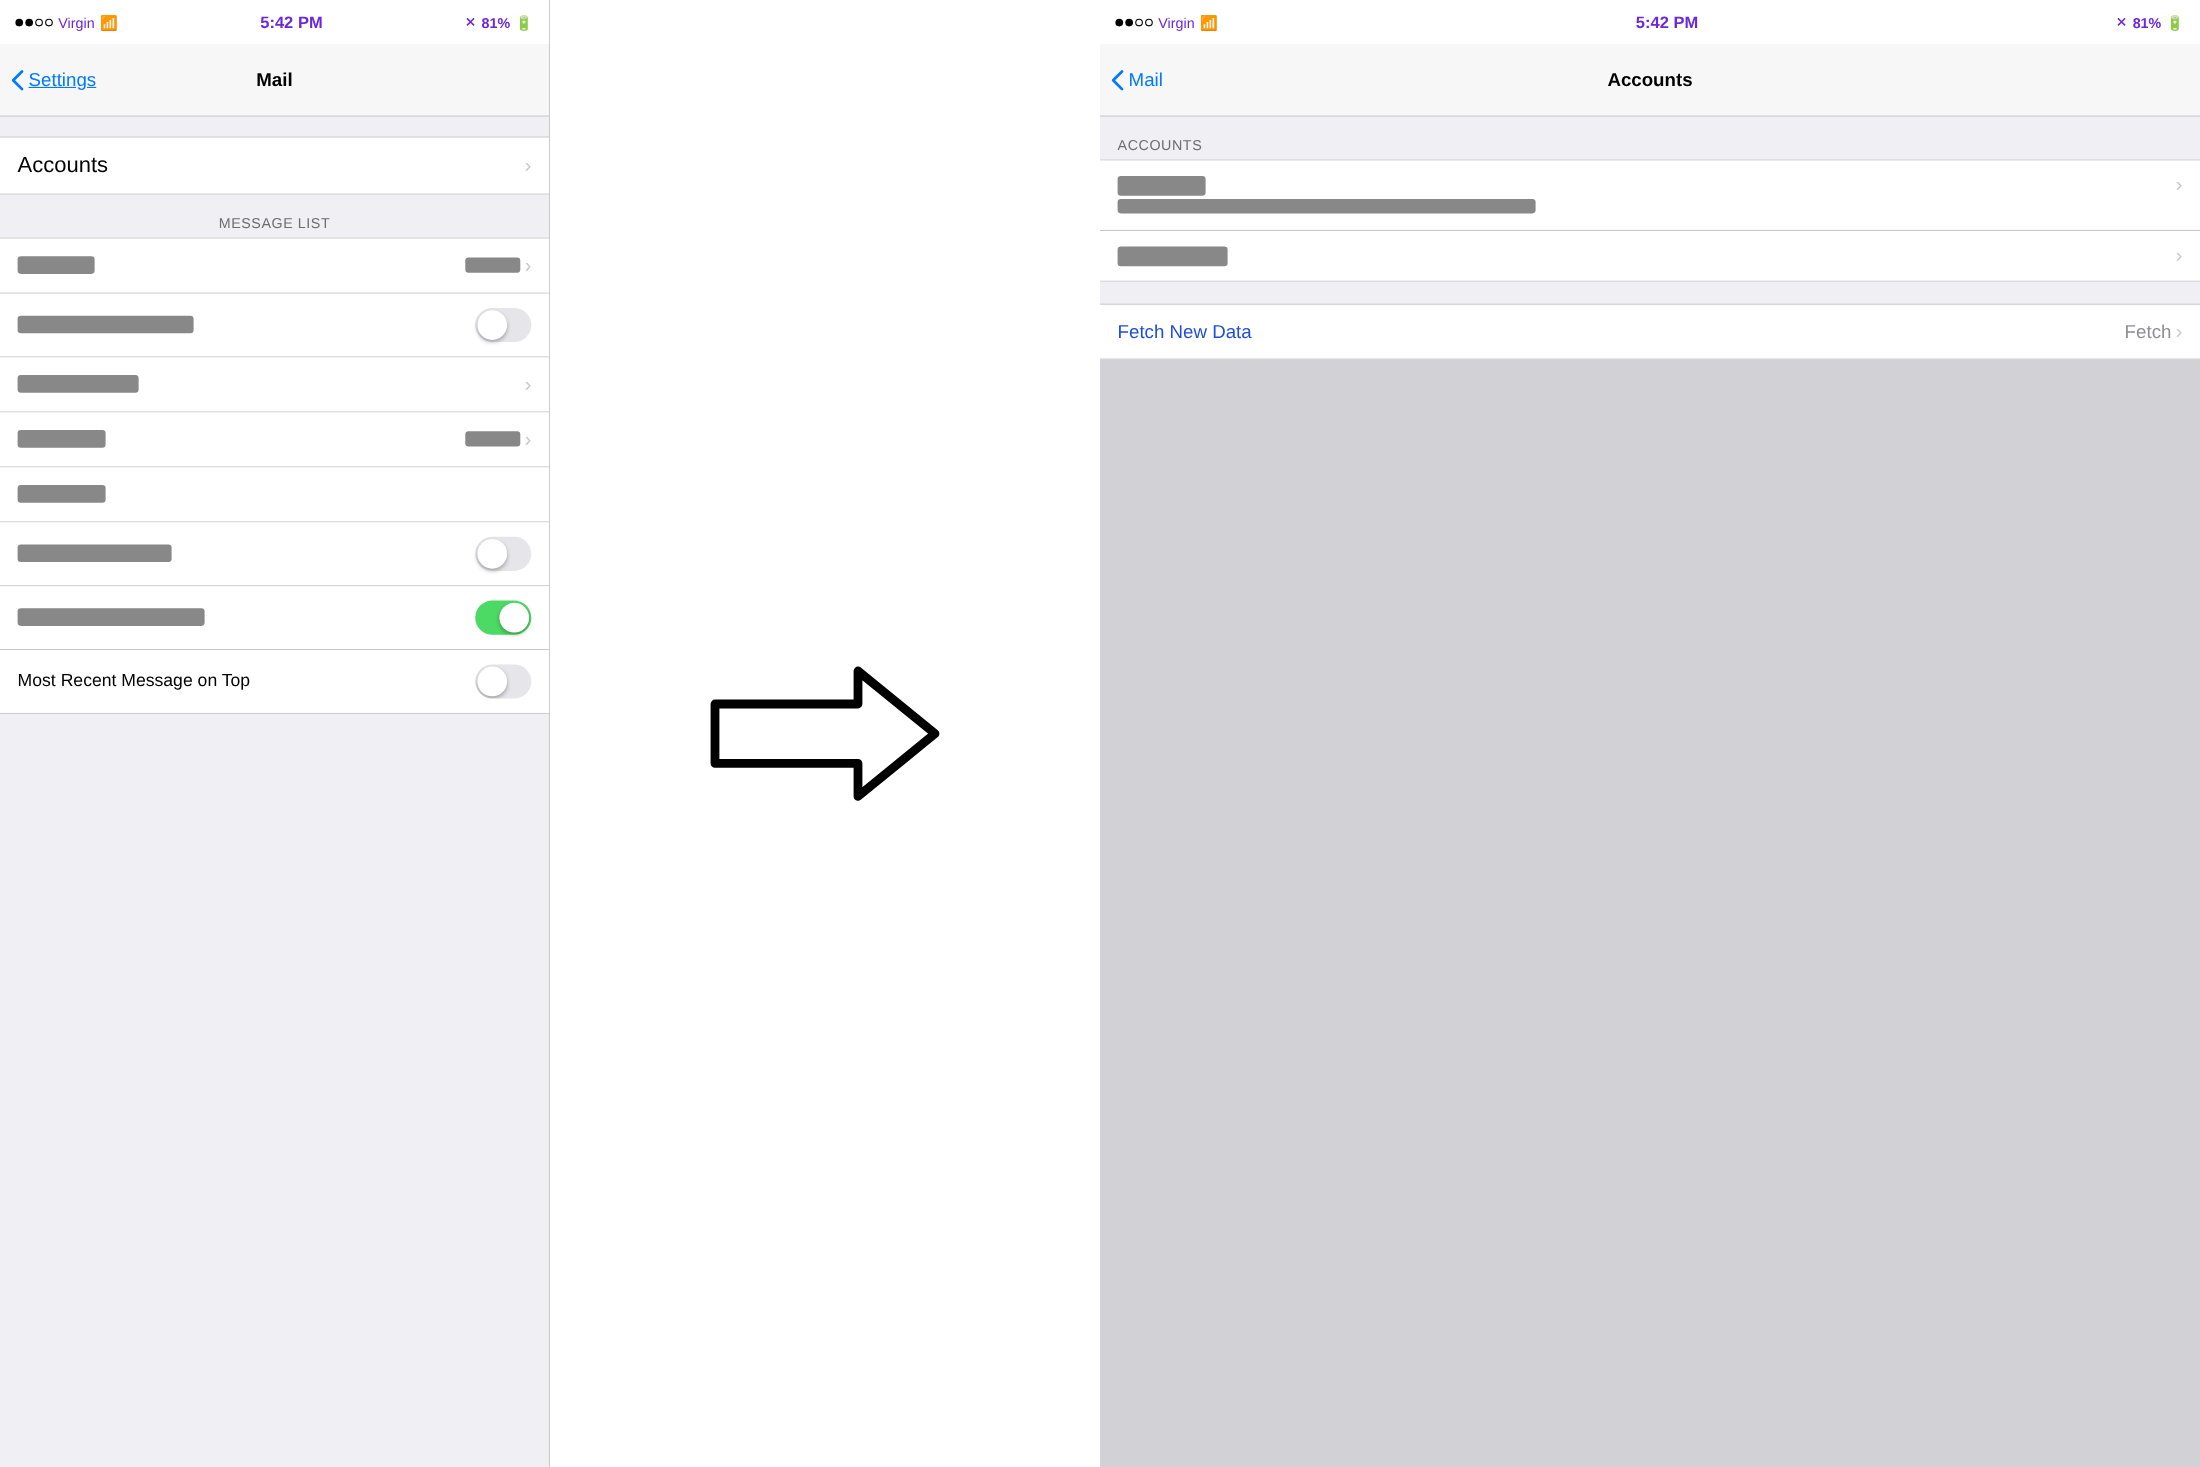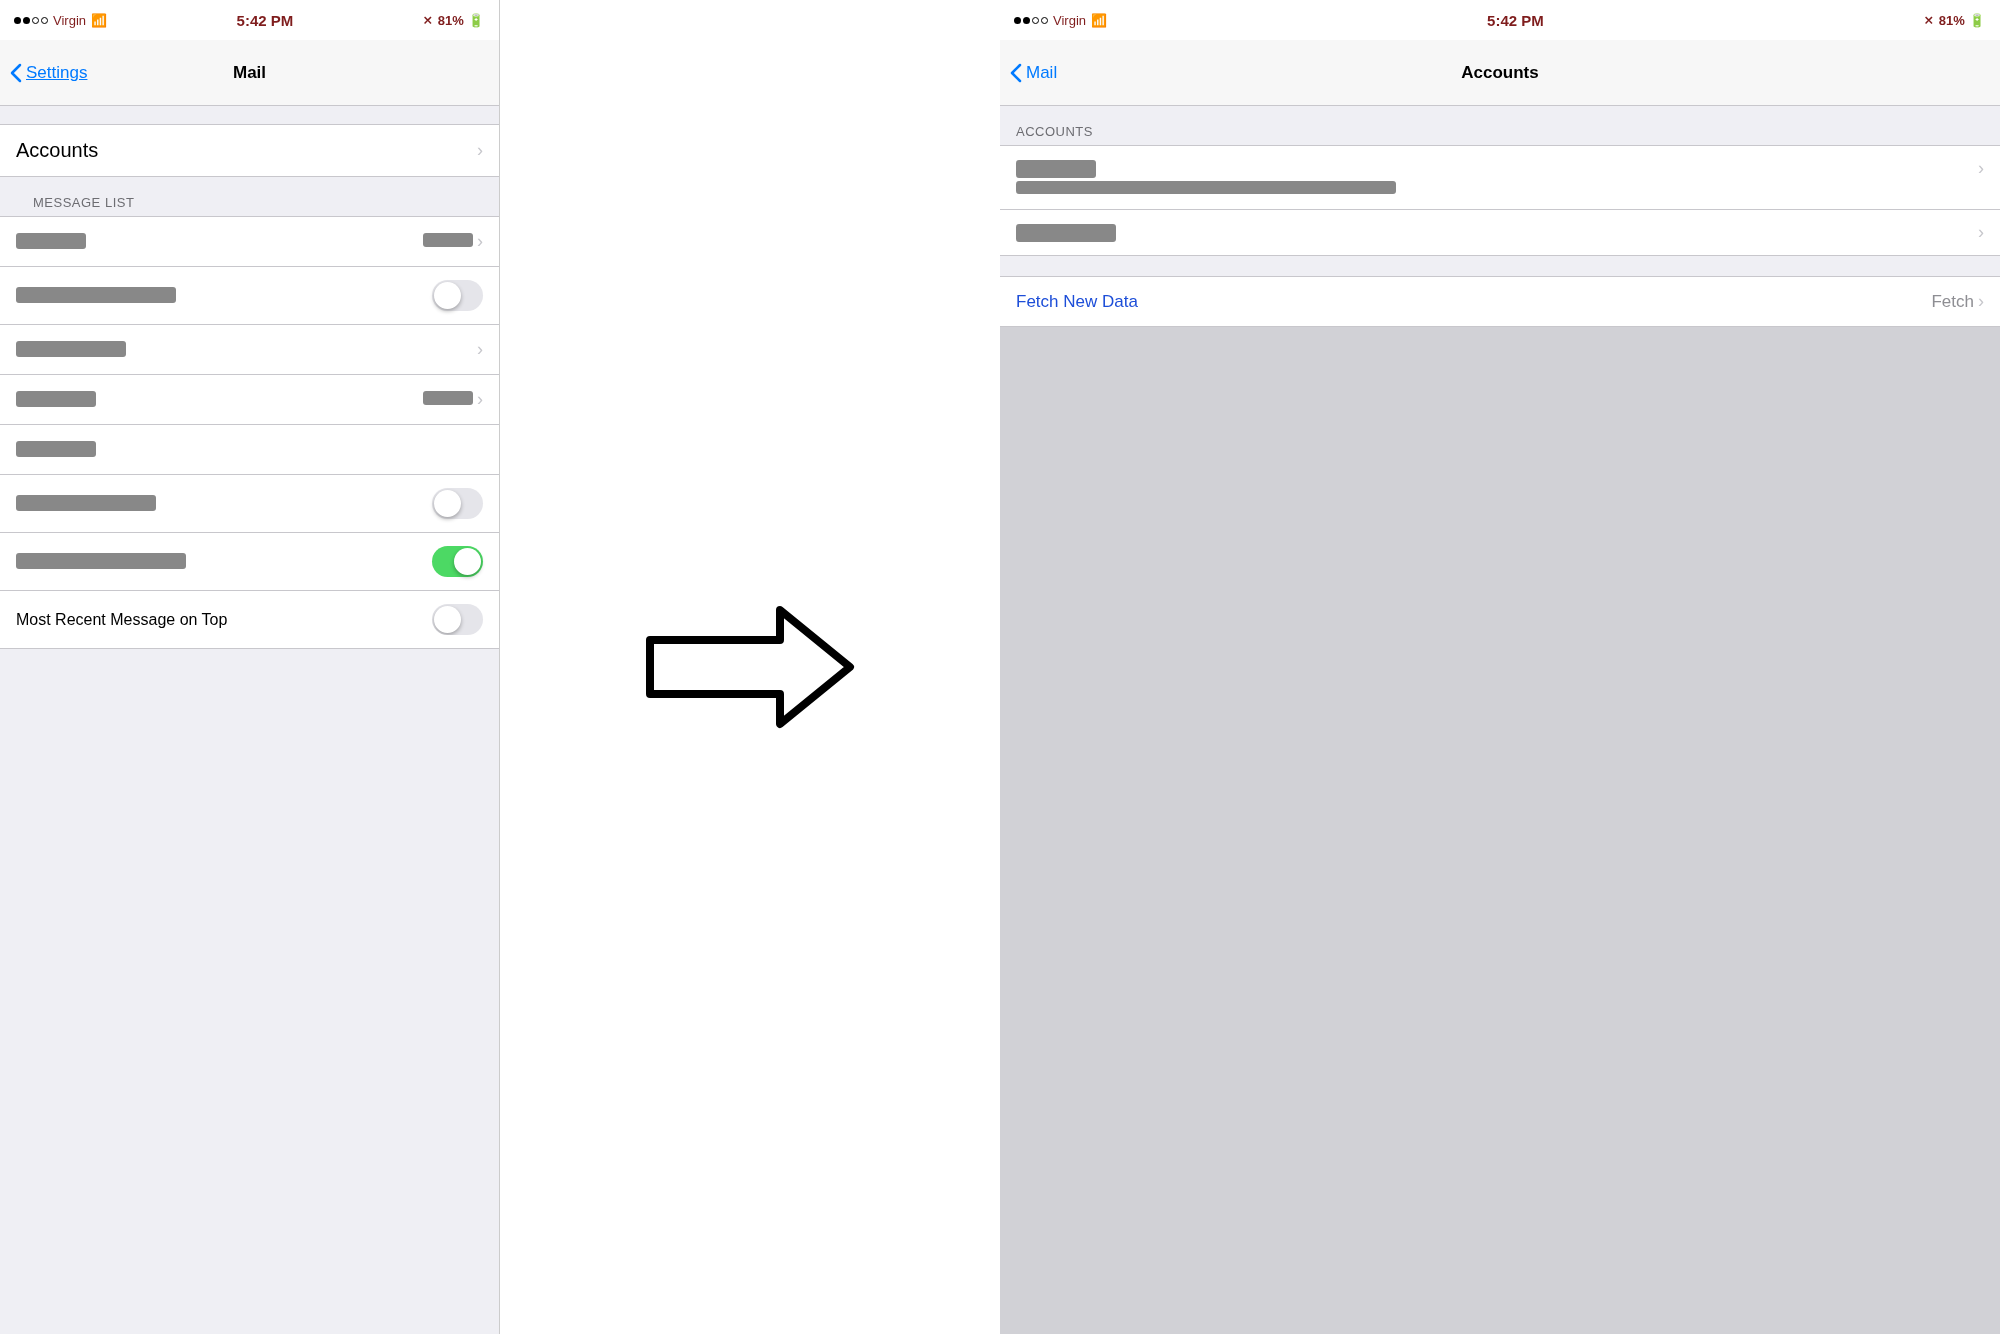--- a/index.html
+++ b/index.html
@@ -25,21 +25,21 @@
 
     .status-bar {
       height: 40px;
       background: #fff;
       display: flex;
       align-items: center;
       justify-content: space-between;
       padding: 0 14px;
       font-size: 14px;
       font-weight: 600;
-      color: #7f1d1d;
+      color: #6d28d9;
     }
     .status-bar .status-left {
       display: flex;
       align-items: center;
       gap: 5px;
     }
     .status-bar .status-right {
       display: flex;
       align-items: center;
       gap: 5px;
@@ -92,26 +92,27 @@
     .accounts-row-label {
       font-size: 20px;
       color: #000;
     }
     .chevron-right {
       color: #c7c7cc;
       font-size: 18px;
     }
 
     .section-header {
-      padding: 8px 33px 6px;
+      padding: 8px 13px 6px;
       font-size: 13px;
       color: #6d6d72;
       text-transform: uppercase;
       letter-spacing: 0.5px;
       background: #efeff4;
+      text-align: center;
     }
 
     .list-section {
       background: #fff;
       border-top: 1px solid #c8c7cc;
       border-bottom: 1px solid #c8c7cc;
       margin-bottom: 0;
     }
 
     .list-item {

